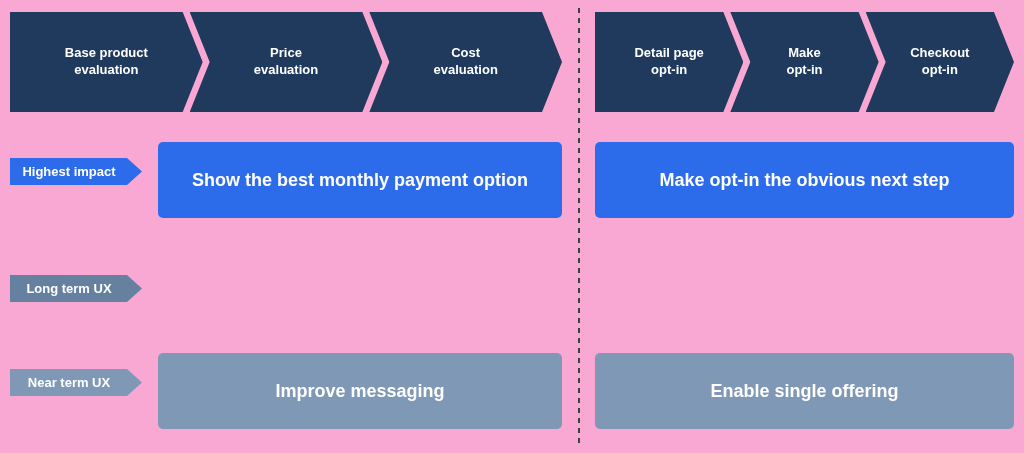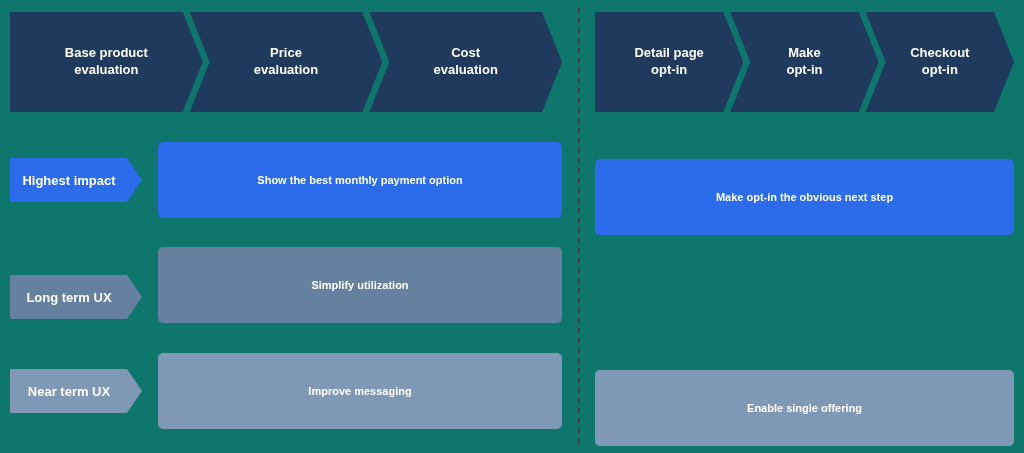--- a/index.html
+++ b/index.html
@@ -4,21 +4,21 @@
 <style>
   * { margin: 0; padding: 0; box-sizing: border-box; }
   body {
     font-family: "Liberation Sans", sans-serif;
     background: #ffffff;
   }
   .canvas {
     position: relative;
     width: 1024px;
     height: 453px;
-    background: #0f766e;
+    background: #f9a8d4;
     overflow: hidden;
   }
 
   
   .funnel {
     position: absolute;
     top: 12px;
     height: 100px;
     display: flex;
   }
@@ -56,45 +56,45 @@
       #3f3f3f 0px, #3f3f3f 5px,
       transparent 5px, transparent 10px
     );
   }
 
   
   .row-label {
     position: absolute;
     left: 10px;
     width: 132px;
-    height: 44px;
+    height: 27px;
     color: #ffffff;
     font-size: 13px;
     font-weight: 700;
     display: flex;
     align-items: center;
     justify-content: center;
     padding-right: 14px;
     clip-path: polygon(0 0, calc(100% - 15px) 0, 100% 50%, calc(100% - 15px) 100%, 0 100%);
   }
   .action-box {
     position: absolute;
     height: 76px;
     border-radius: 5px;
     color: #ffffff;
-    font-size: 11px;
+    font-size: 18px;
     font-weight: 700;
     display: flex;
     align-items: center;
     justify-content: center;
     text-align: center;
     padding: 0 20px;
   }
   .box-left  { left: 158px; width: 404px; }
-  .box-right { left: 595px; width: 419px; margin-top: 17px; }
+  .box-right { left: 595px; width: 419px; }
 
   .bg-blue        { background: var(--blue); }
   .bg-slate       { background: var(--slate); }
   .bg-light-slate { background: var(--light-slate); }
 
   .row1-label { top: 158px; }
   .row1-box   { top: 142px; }
   .row2-label { top: 263px; margin-top: 12px; }
   .row2-box   { top: 247px; }
   .row3-label { top: 369px; align-items: center; }
@@ -143,23 +143,20 @@
   <div class="action-box bg-blue box-left row1-box">
     <span>Show the best monthly payment option</span>
   </div>
   <div class="action-box bg-blue box-right row1-box">
     <span>Make opt-in the obvious next step</span>
   </div>
 
   <div class="row-label bg-slate row2-label">
     <span>Long term UX</span>
   </div>
-  <div class="action-box bg-slate box-left row2-box">
-    <span>Simplify utilization</span>
-  </div>
 
   <div class="row-label bg-light-slate row3-label">
     <span>Near term UX</span>
   </div>
   <div class="action-box bg-light-slate box-left row3-box">
     <span>Improve messaging</span>
   </div>
   <div class="action-box bg-light-slate box-right row3-box">
     <span>Enable single offering</span>
   </div>

